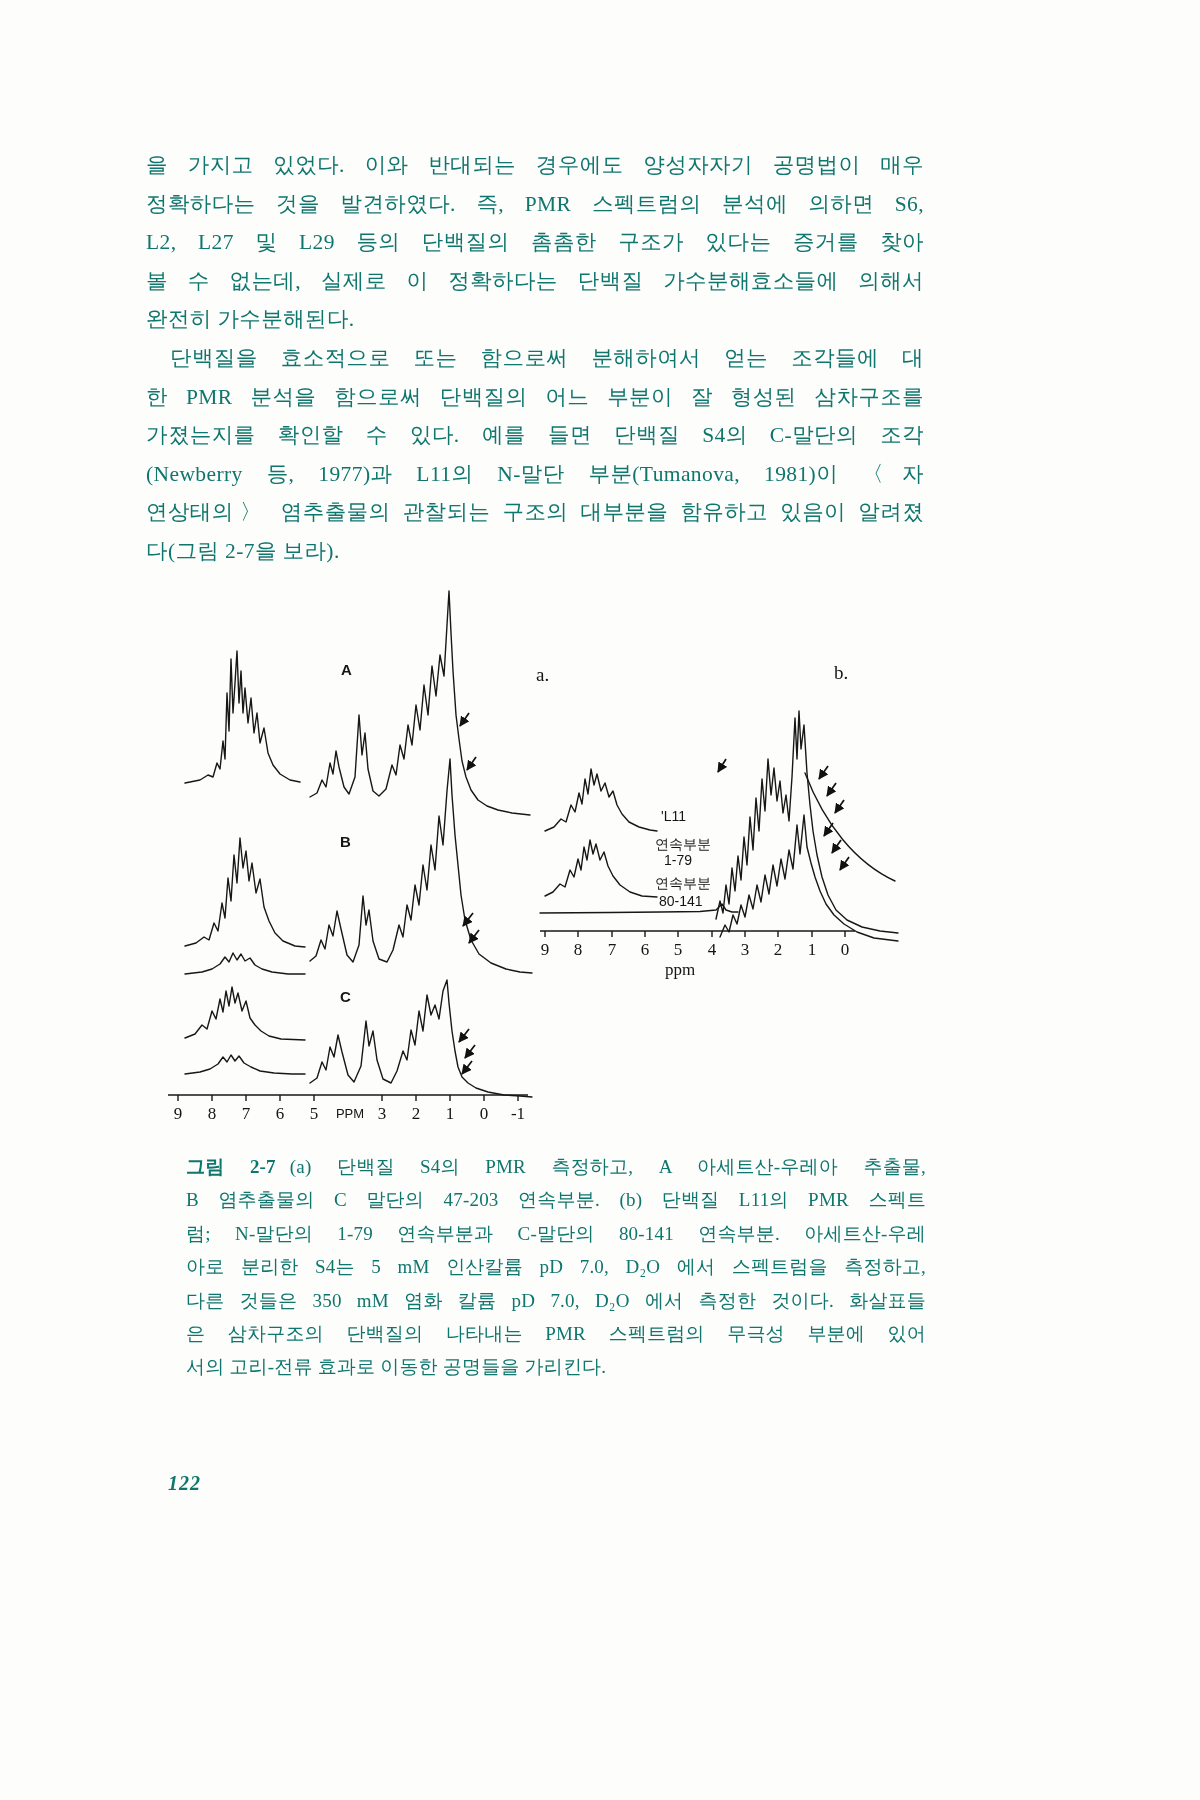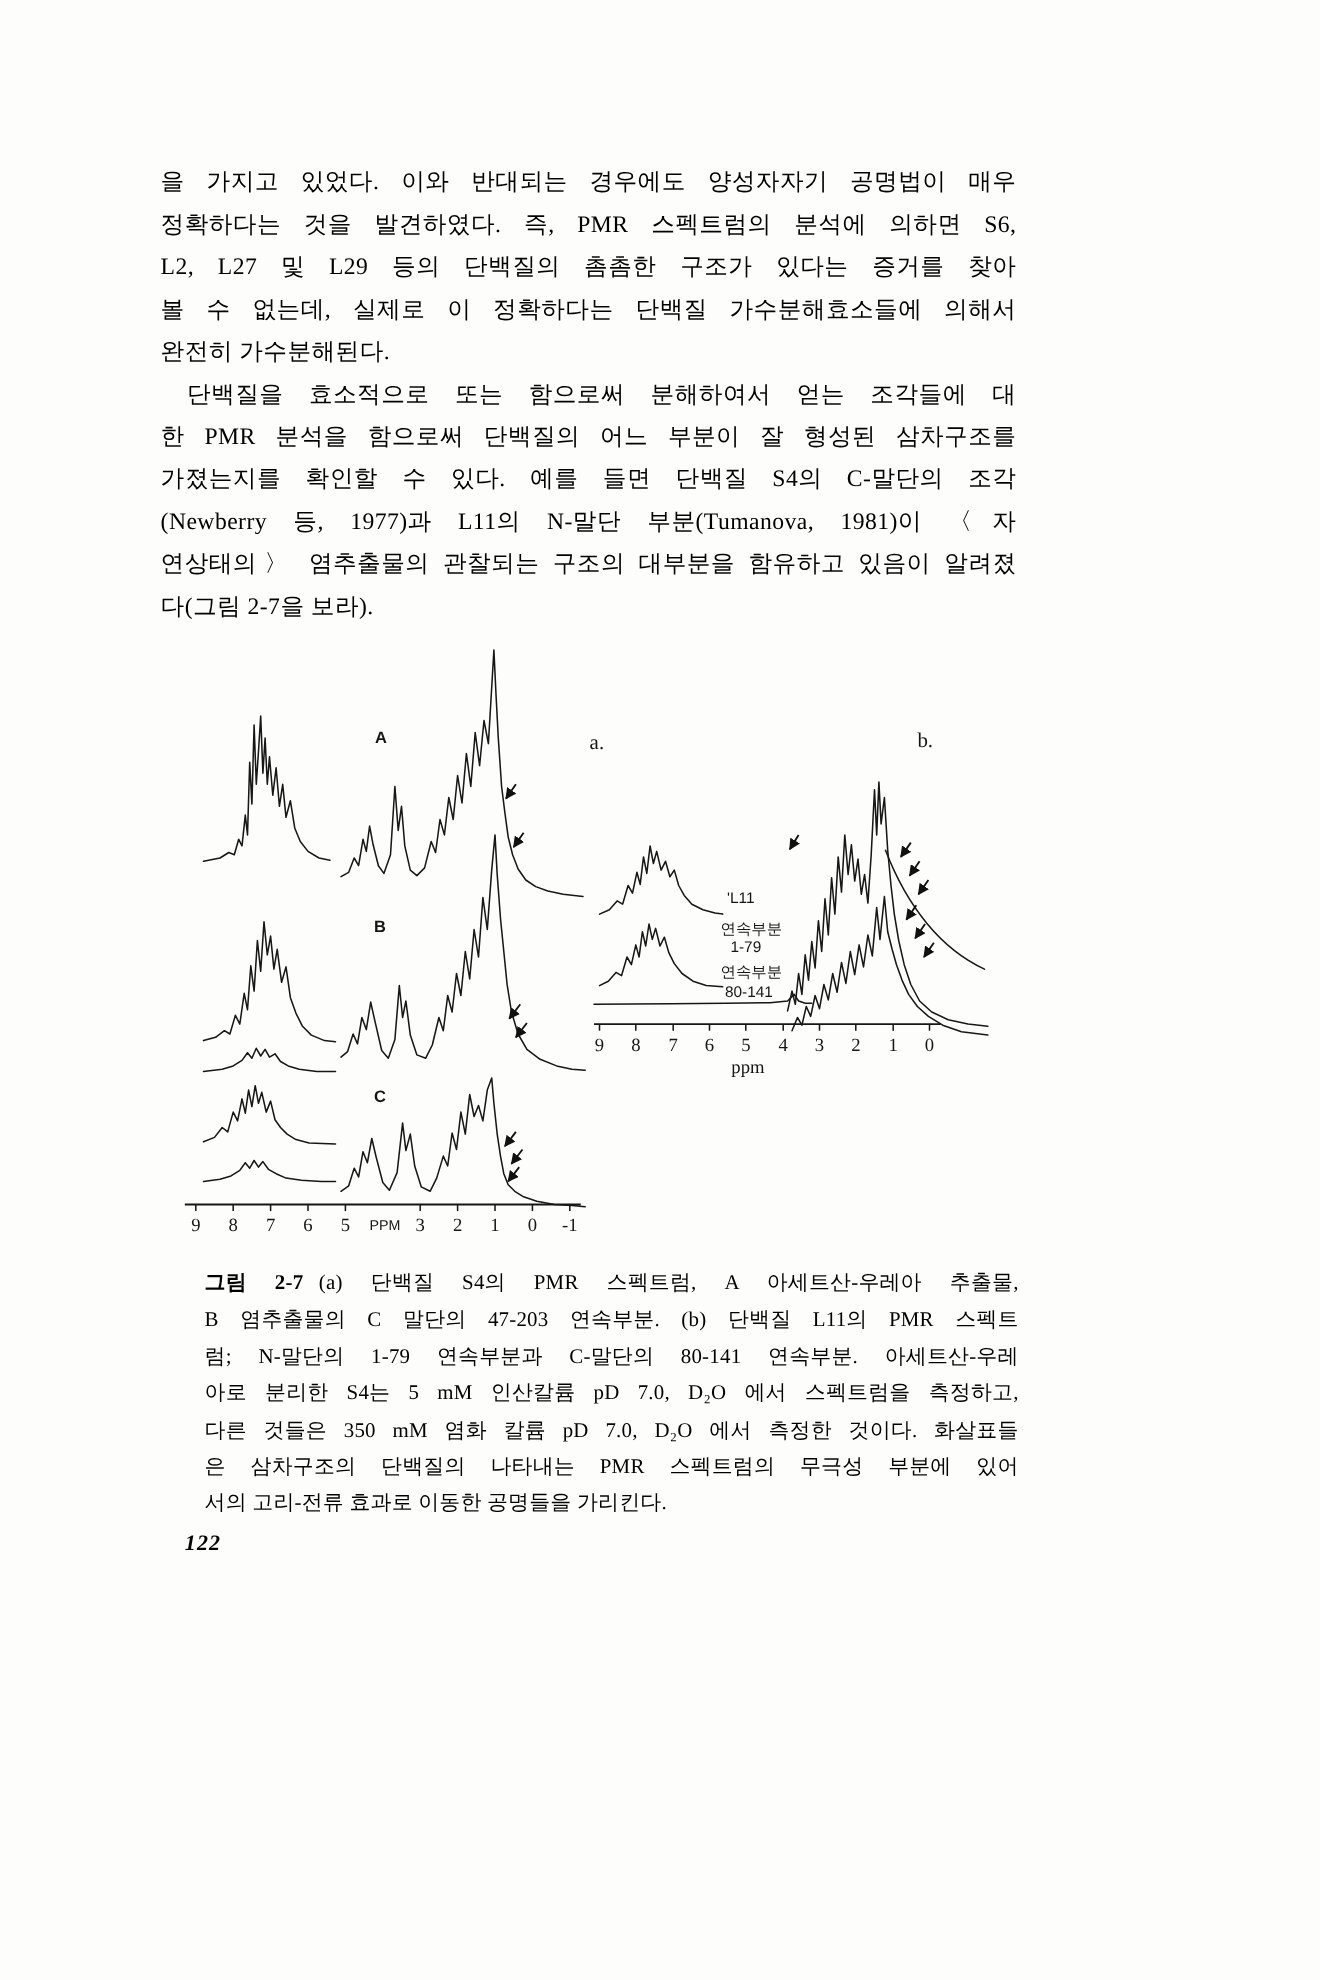--- a/index.html
+++ b/index.html
@@ -1,18 +1,18 @@
 <!DOCTYPE html>
 <html><head>
 <meta charset="utf-8">
 <style>
   html,body { margin:0; padding:0; background:#e8e8e6; }
   .page {
     position:relative; width:1200px; height:1800px; margin:0 auto;
-    background:#fdfdfb; color:#000000; overflow:hidden;
+    background:#fdfdfb; color:#0f766e; overflow:hidden;
     font-family:"Liberation Serif","DejaVu Serif",serif;
   }
   
   .body-text { position:absolute; left:146px; top:146px; width:778px; }
   .bline {
     display:block; height:38.6px; line-height:38.6px;
     font-size:21.5px; letter-spacing:0.4px; white-space:normal;
     text-align:justify;
   }
   .bline.just { text-align-last:justify; }
@@ -32,21 +32,21 @@
   path.axisline { fill:none; stroke:#171717; stroke-width:1.6; }
   line.tick { stroke:#171717; stroke-width:1.4; }
   line.arrow { stroke:#111; stroke-width:1.7; }
   text.ax { font:17px "Liberation Serif","DejaVu Serif",serif; fill:#151515; }
   text.ax-small { font:13px "Liberation Sans","DejaVu Sans",sans-serif; fill:#151515; }
   text.panel { font:bold 15px "Liberation Sans","DejaVu Sans",sans-serif; fill:#151515; }
   text.sub { font:19px "Liberation Serif","DejaVu Serif",serif; fill:#151515; }
   text.anno { font:14px "Liberation Sans","DejaVu Sans",sans-serif; fill:#151515; }
   
   .page-number {
-    position:absolute; left:168px; top:1392px;
+    position:absolute; left:168px; top:1472px;
     font-style:italic; font-weight:bold; font-size:20px; letter-spacing:1px;
   }
 </style>
 </head>
 <body>
 
 <div class="page">
 
   <section class="body-text">
     <div class="para">
@@ -162,21 +162,21 @@
       <text class="ax" x="585" y="392" text-anchor="middle">3</text>
       <text class="ax" x="618" y="392" text-anchor="middle">2</text>
       <text class="ax" x="652" y="392" text-anchor="middle">1</text>
       <text class="ax" x="685" y="392" text-anchor="middle">0</text>
       <text class="ax" x="520" y="412" text-anchor="middle">ppm</text>
     </svg>
   </figure>
 
   <section class="caption">
     <div class="cline just">
-      <span class="cap-label">그림 2-7</span><span>(a) 단백질 S4의 PMR 스펙트럼, A 아세트산-우레아 추출물,</span>
+      <span class="cap-label">그림 2-7</span><span>(a) 단백질 S4의 PMR 측정하고, A 아세트산-우레아 추출물,</span>
     </div>
     <div class="cline just">B 염추출물의 C 말단의 47-203 연속부분. (b) 단백질 L11의 PMR 스펙트</div>
     <div class="cline just">럼; N-말단의 1-79 연속부분과 C-말단의 80-141 연속부분. 아세트산-우레</div>
     <div class="cline just">아로 분리한 S4는 5 mM 인산칼륨 pD 7.0, D₂O 에서 스펙트럼을 측정하고,</div>
     <div class="cline just">다른 것들은 350 mM 염화 칼륨 pD 7.0, D₂O 에서 측정한 것이다. 화살표들</div>
     <div class="cline just">은 삼차구조의 단백질의 나타내는 PMR 스펙트럼의 무극성 부분에 있어</div>
     <div class="cline">서의 고리-전류 효과로 이동한 공명들을 가리킨다.</div>
   </section>
 
   <div class="page-number">122</div>

